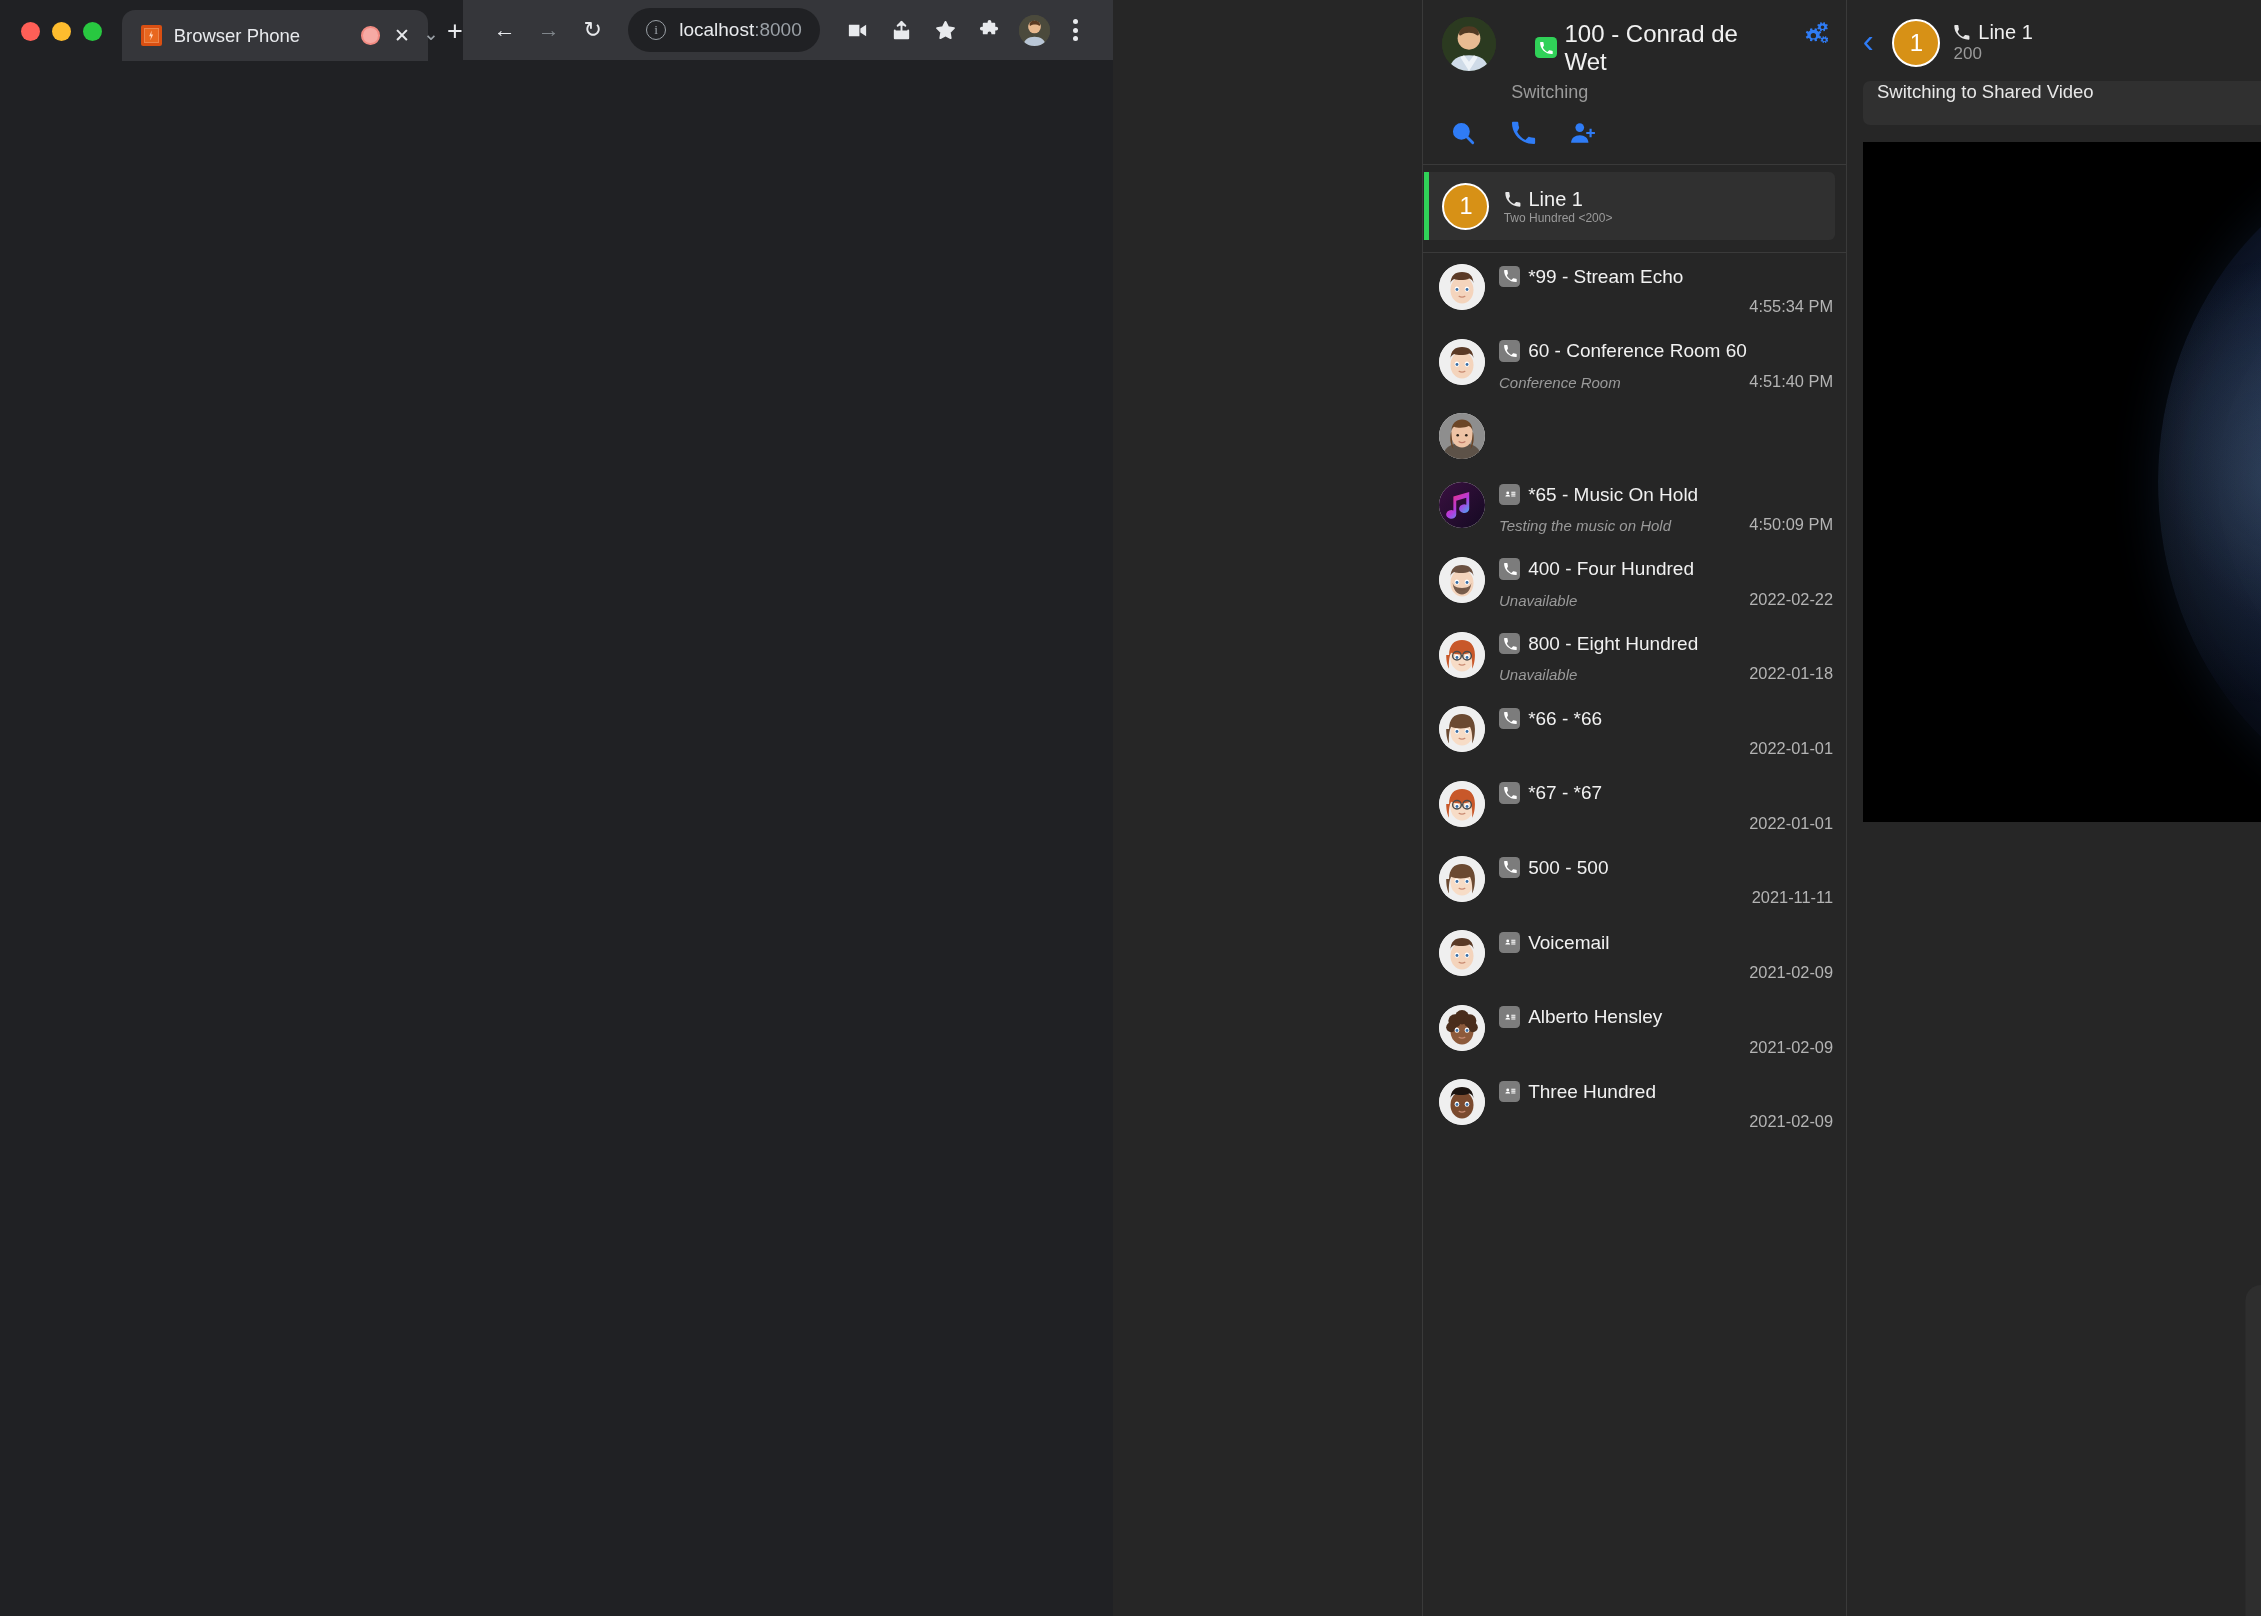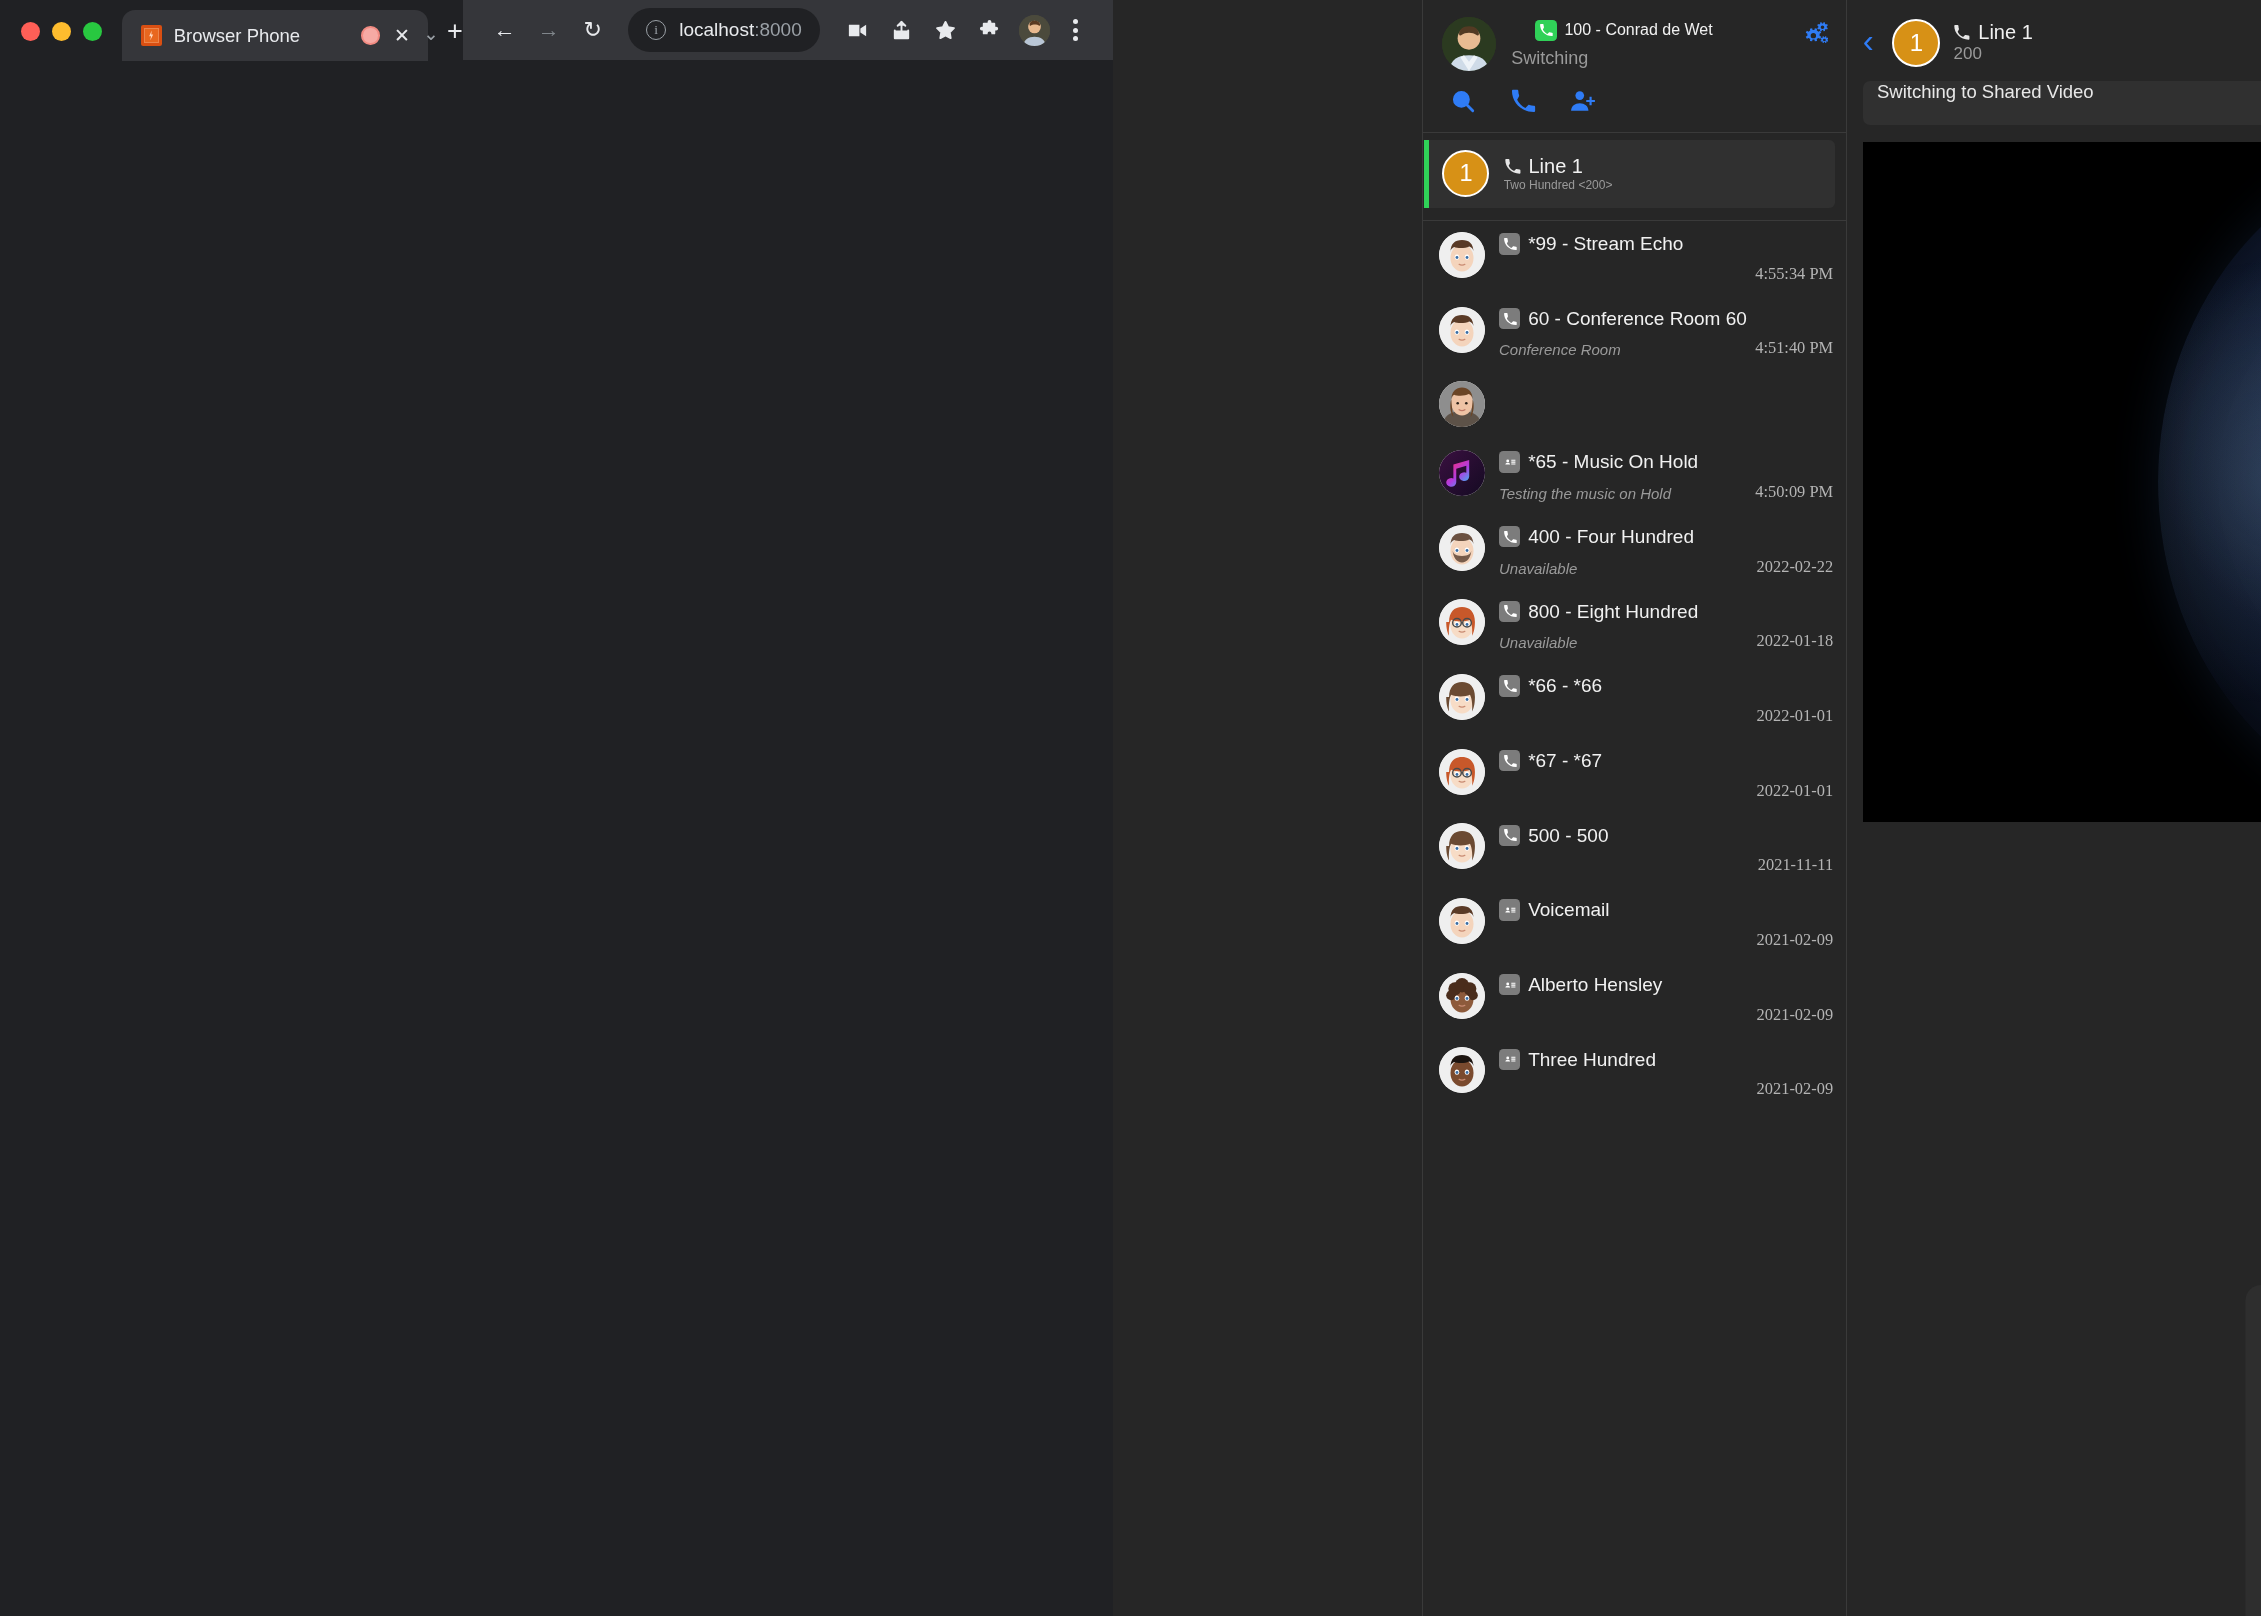--- a/index.html
+++ b/index.html
@@ -83,21 +83,21 @@
   
   .sidebar { width: 424px; background: #262626; display: flex; flex-direction: column;
              border-right: 0.7px solid #3a3a3a; }
   .sb-head { padding: 17px 18.5px 10px 18.5px; border-bottom: 0.7px solid #3a3a3a; }
   .sb-profile { display: flex; align-items: flex-start; gap: 15.7px; }
   .sb-avatar {
     width: 54px; height: 54px; border-radius: 50%; flex: 0 0 54px; overflow: hidden;
     background: #2e3b22; position: relative;
   }
   .sb-prof-text { flex: 1; padding-top: 2.8px; }
-  .sb-name { display: flex; align-items: center; gap: 7.8px; font-size: 16px; color: #f1f1f1; padding-left: 24px; }
+  .sb-name { display: flex; align-items: center; gap: 7.8px; font-size: 24px; color: #f1f1f1; padding-left: 24px; }
   .badge-ico {
     width: 21.4px; height: 21.4px; border-radius: 4.3px; flex: 0 0 21.4px;
     display: flex; align-items: center; justify-content: center;
   }
   .badge-ico svg { width: 14.2px; height: 14.2px; }
   .bi-green { background: #30d158; }
   .bi-gray  { background: #7c7c7c; }
   .bi-red   { background: #e02020; }
   .sb-status { font-size: 18px; color: #9a9a9a; margin-top: 6.4px; }
   .sb-gear { flex: 0 0 auto; padding-top: 4.3px; }
@@ -131,21 +131,21 @@
   .c-avatar {
     width: 46px; height: 46px; border-radius: 50%; flex: 0 0 46px; overflow: hidden;
     position: relative; background: #efefef;
   }
   .c-body { flex: 1; min-width: 0; padding-top: 1.4px; }
   .c-top { display: flex; align-items: flex-start; gap: 7.8px; }
   .c-name { font-size: 19px; color: #f1f1f1; white-space: nowrap; }
   .c-bot { display: flex; align-items: flex-end; justify-content: space-between;
            margin-top: 7.1px; min-height: 21.4px; }
   .c-sub { font-size: 15px; color: #9a9a9a; font-style: italic; }
-  .c-time { font-size: 16.4px; color: #b4b4b4; white-space: nowrap; margin-left: auto; font-family: Liberation Serif, serif; }
+  .c-time { font-size: 16.4px; color: #b4b4b4; white-space: nowrap; margin-left: auto; }
 
   
   .call { width: 1221px; background: #262626; display: flex; flex-direction: column;
           position: relative; border-right: 0.7px solid #3a3a3a; }
   .call-head { display: flex; align-items: center; padding: 14.2px 18.5px 0 15.7px; gap: 13px; }
   .back-chev { color: #2f7cf6; font-size: 33px; line-height: 1; font-weight: 400; padding: 0 5.7px 4.3px 0; }
   .call-num {
     width: 48px; height: 48px; border-radius: 50%; background: #d79116;
     border: 2.8px solid #fff; color: #fff; font-size: 24px;
     display: flex; align-items: center; justify-content: center; flex: 0 0 48px;

